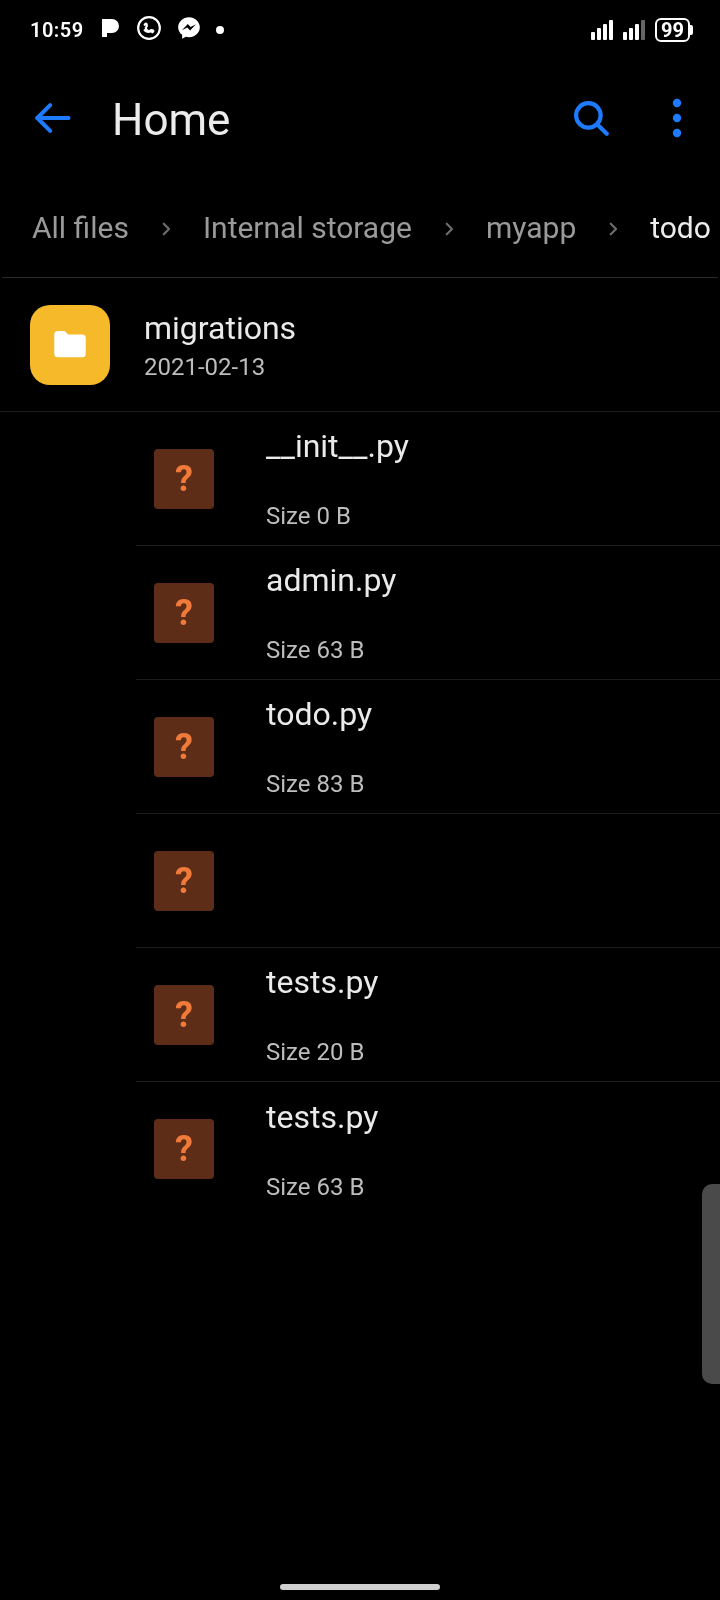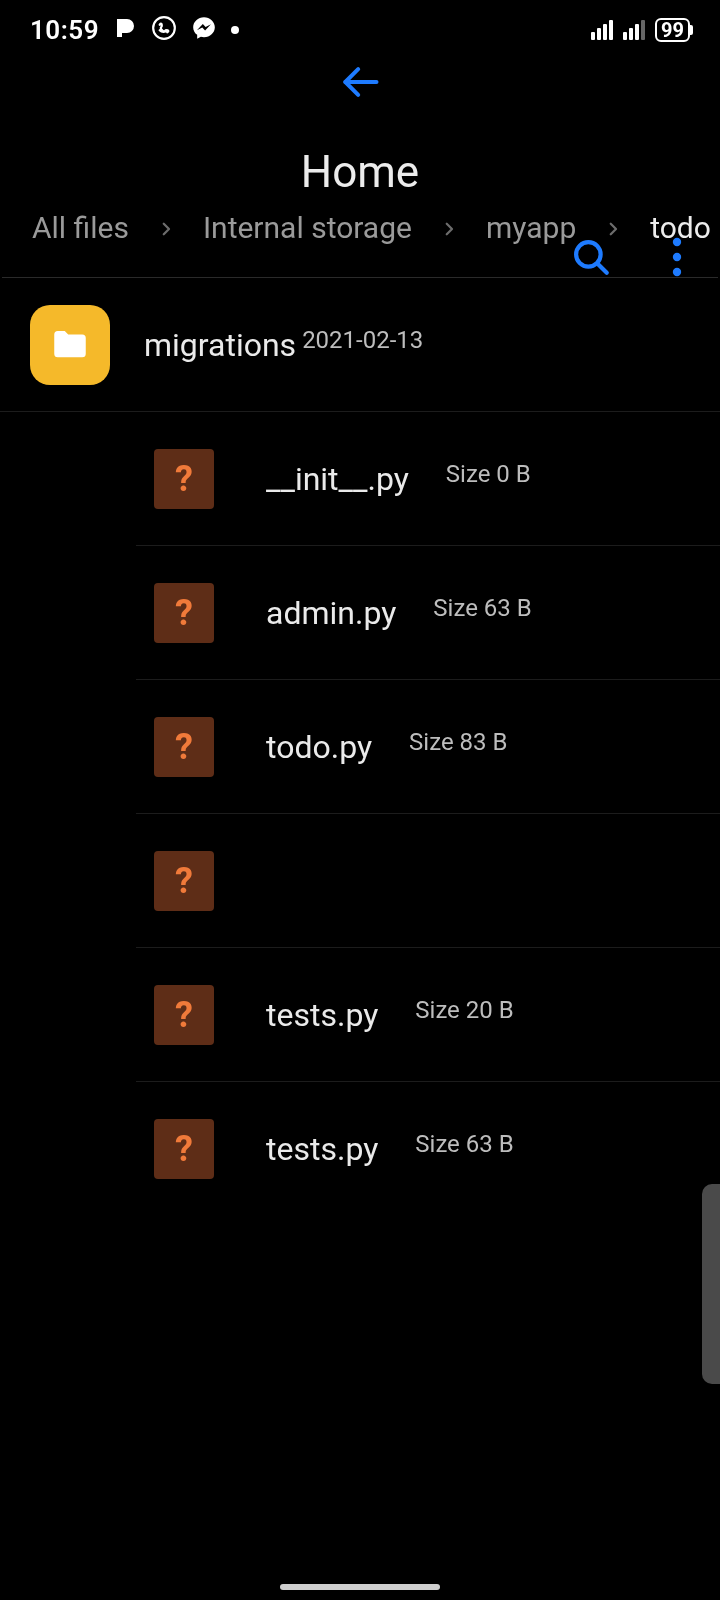--- a/index.html
+++ b/index.html
@@ -1,41 +1,41 @@
 <!DOCTYPE html>
 <html><head>
   <meta charset="utf-8">
   <style>
     * { margin: 0; padding: 0; box-sizing: border-box; }
     html, body { width: 720px; height: 1600px; background: #000; color: #fff; font-family: -apple-system, Roboto, "Helvetica Neue", Arial, sans-serif; overflow: hidden; }
     .status-bar { height: 60px; display: flex; align-items: center; padding: 0 30px; }
     .status-left { display: flex; align-items: center; gap: 14px; }
-    .status-time { font-size: 26px; font-weight: 600; letter-spacing: 0.5px; }
+    .status-time { font-size: 20px; font-weight: 600; letter-spacing: 0.5px; }
     .status-icons-left { display: flex; align-items: center; gap: 14px; }
     .status-right { margin-left: auto; display: flex; align-items: center; gap: 10px; }
     .battery { border: 2px solid #fff; border-radius: 6px; padding: 0 4px; font-size: 20px; font-weight: 700; position: relative; line-height: 20px; }
     .battery::after { content: ""; position: absolute; right: -5px; top: 5px; width: 3px; height: 10px; background: #fff; border-radius: 0 2px 2px 0; }
     .signal { display: inline-flex; align-items: flex-end; gap: 2px; }
     .signal span { display: inline-block; width: 4px; background: #fff; border-radius: 1px; }
-    .topbar { height: 120px; display: flex; align-items: center; padding: 0 30px; gap: 38px; flex-direction: column; }
+    .topbar { height: 120px; display: flex; align-items: center; padding: 0 30px; gap: 38px; }
     .back-btn { color: #1e7bff; }
     .title { font-size: 44px; font-weight: 400; color: #ececec; }
     .topbar-actions { margin-left: auto; display: flex; align-items: center; gap: 60px; padding-right: 8px; }
     .action-btn { color: #1e7bff; }
     .breadcrumb { display: flex; align-items: center; gap: 28px; padding: 30px 30px 32px 30px; font-size: 30px; color: #9a9a9a; border-bottom: 1px solid #2a2a2a; flex-wrap: nowrap; margin: 0 2px; }
     .crumb { white-space: nowrap; }
     .crumb.current { color: #ececec; }
     .crumb-sep { opacity: 0.7; }
     .list { }
     .row { display: flex; align-items: center; height: 134px; border-bottom: 1px solid #1c1c1c; padding: 0 30px 0 30px; margin-left: 0; }
     .list .row:not(:first-child) { margin-left: 136px; padding-left: 8px; }
     .list .row:first-child { margin-left: 0; }
     .icon-folder { width: 80px; height: 80px; border-radius: 20px; background: #f5b92a; display: flex; align-items: center; justify-content: center; flex-shrink: 0; }
     .icon-unknown { width: 60px; height: 60px; border-radius: 4px; background: #5e2d17; display: flex; align-items: center; justify-content: center; color: #f07a3a; font-size: 36px; font-weight: 700; flex-shrink: 0; margin-left: 10px; margin-right: 10px; }
-    .row-texts { display: flex; flex-direction: row; gap: 6px; margin-left: 34px; }
+    .row-texts { display: flex; flex-direction: column; gap: 6px; margin-left: 34px; }
     .row-name { font-size: 32px; color: #eaeaea; font-weight: 400; }
     .row-sub  { font-size: 24px; color: #bdbdbd; }
     .list .row:first-child .row-texts { margin-left: 34px; }
     .list .row:not(:first-child) .row-texts { margin-left: 42px; gap: 37px; }
     .scroll-handle { position: absolute; right: 0; top: 1184px; width: 18px; height: 200px; background: #4a4a4a; border-radius: 10px 0 0 10px; }
     .gesture-bar { position: absolute; bottom: 10px; left: 50%; transform: translateX(-50%); width: 160px; height: 6px; background: #cfcfcf; border-radius: 3px; }
     .dot { width: 8px; height: 8px; background: #fff; border-radius: 50%; display: inline-block; }
   </style>
 </head>
 <body>

